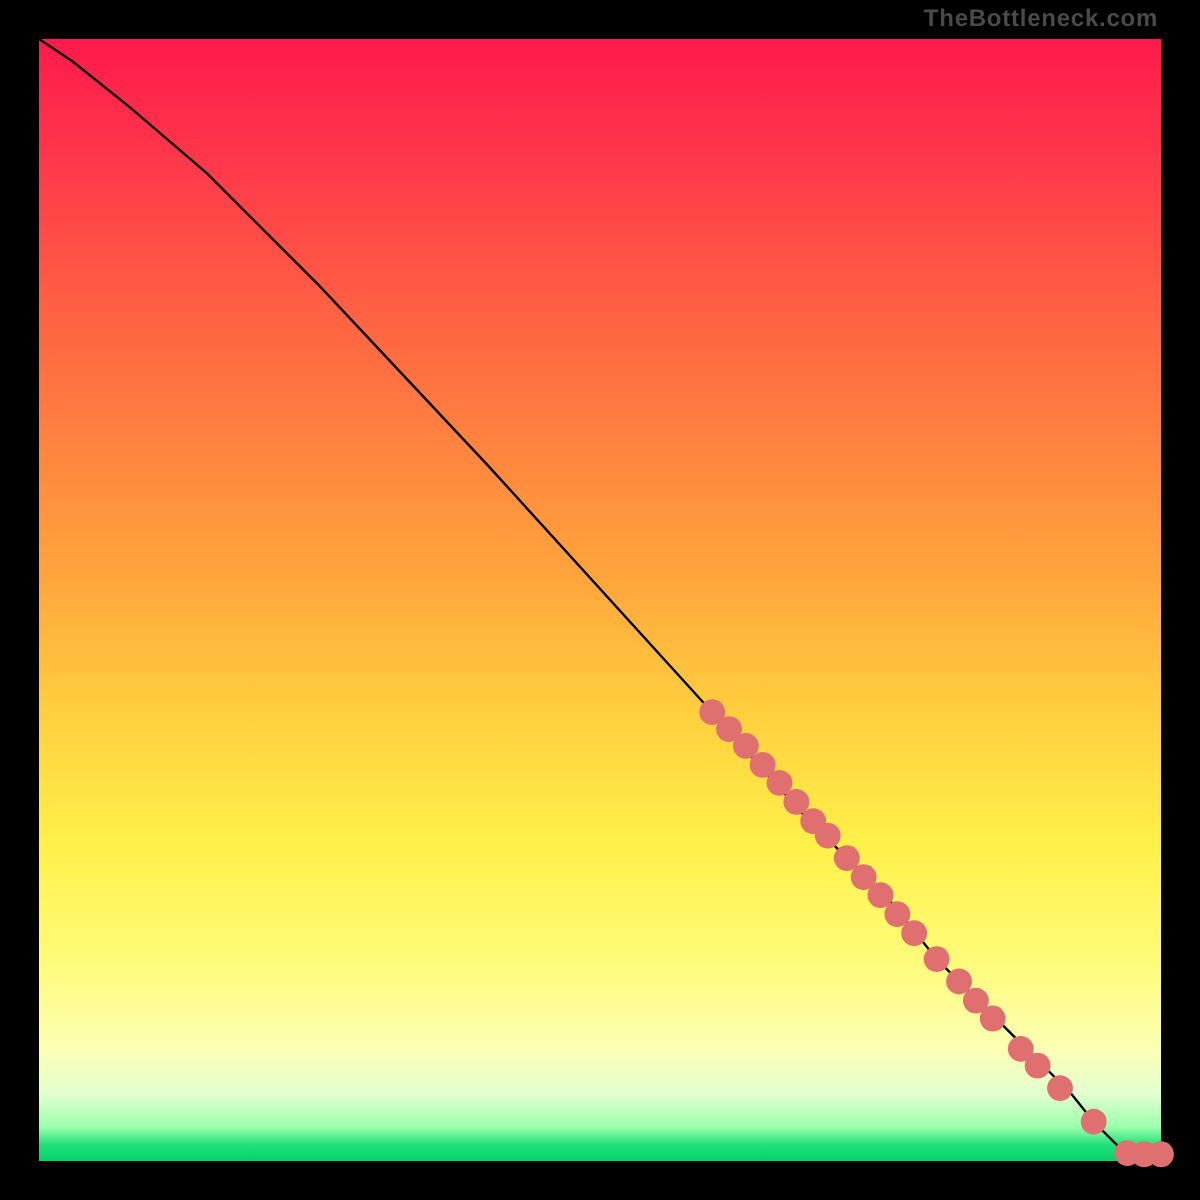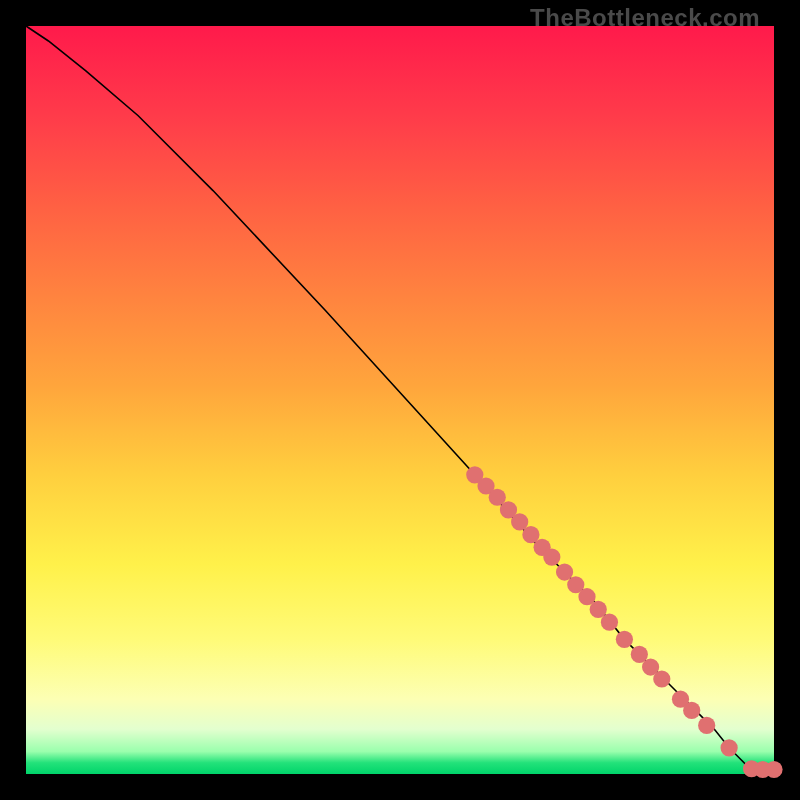--- a/index.html
+++ b/index.html
@@ -41,22 +41,22 @@
       #fcffb4 90%,
       #e3ffcf 94%,
       #9affad 97%,
       #23e27a 98.5%,
       #00d46a 100%
     );
   }
   .watermark {
     position: absolute;
     top: 4px;
-    right: 40px;
-    font-size: 24px;
+    right: 28px;
+    font-size: 16px;
     letter-spacing: 0.5px;
     color: #4a4a4a;
     font-weight: 600;
     font-family: Arial, Helvetica, sans-serif;
     margin-left: 20px;
   }
   svg.curve {
     position: absolute;
     inset: 0;
     width: 100%;

